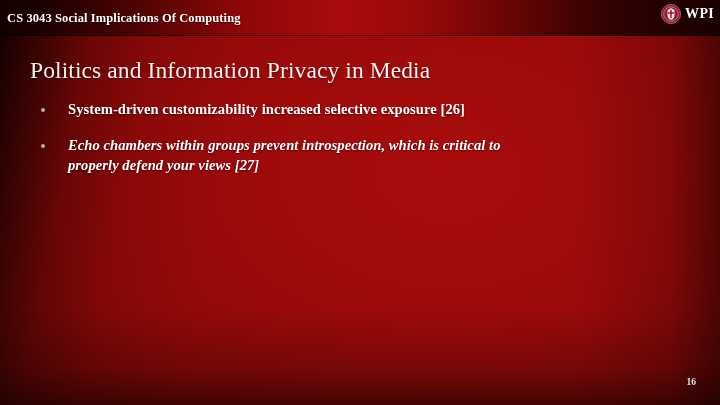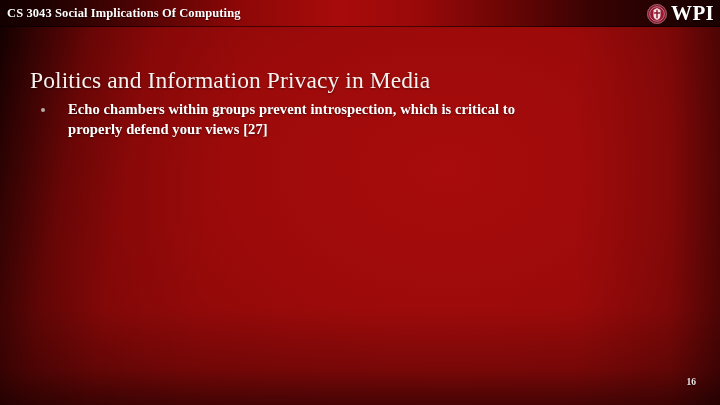--- a/index.html
+++ b/index.html
@@ -55,21 +55,21 @@
       rgba(20,1,1,0.18) 7%,
       rgba(0,0,0,0) 20%);
   }
 
   
   #header-bar {
     position: absolute;
     left: 0;
     top: 0;
     width: 720px;
-    height: 27px;
+    height: 36px;
     background: linear-gradient(to right,
       #140000 0%,
       #1d0101 6%,
       #4a0303 18%,
       #8d0707 33%,
       #a80b0b 47%,
       #9a0909 58%,
       #6c0505 70%,
       #3a0202 82%,
       #230101 92%,
@@ -98,32 +98,32 @@
     right: 6px;
     top: 0;
     height: 27px;
     display: flex;
     align-items: center;
     gap: 4px;
   }
   #wpi-seal { display: block; }
   #wpi-wordmark {
     color: #ffffff;
-    font-size: 21px;
+    font-size: 14px;
     font-weight: bold;
     letter-spacing: 0.3px;
     line-height: 1;
     text-shadow: 0 1px 1px rgba(0,0,0,0.7);
   }
 
   
   #slide-title {
     position: absolute;
     left: 30px;
-    top: 51px;
+    top: 41px;
     width: 640px;
     color: #f7f2ef;
     font-size: 23.5px;
     font-weight: normal;
     letter-spacing: 0.1px;
     line-height: 1.12;
     text-shadow: 0 1px 2px rgba(0,0,0,0.45);
   }
 
   
@@ -132,21 +132,21 @@
     left: 38px;
     top: 100px;
     width: 500px;
   }
   .bullet-row {
     position: relative;
     display: block;
     padding-left: 30px;
     margin-bottom: 16px;
   }
-  .bullet-row:last-child { margin-bottom: 4px; }
+  .bullet-row:last-child { margin-bottom: 4px; font-style: italic; }
   .bullet-dot {
     position: absolute;
     left: 3px;
     top: 8px;
     width: 4px;
     height: 4px;
     border-radius: 50%;
     background: #b9ada3;
   }
   .bullet-text {
@@ -198,20 +198,24 @@
       </span>
       <span id="wpi-wordmark">WPI</span>
     </div>
   </div>
 
   <h1 id="slide-title">Politics and Information Privacy in Media</h1>
 
   <div id="body">
 
 
+    <div class="bullet-row">
+      <span class="bullet-dot"></span>
+      <span class="bullet-text">System-driven customizability increased selective exposure [26]</span>
+    </div>
 
     <div class="bullet-row">
       <span class="bullet-dot"></span>
       <span class="bullet-text">Echo chambers within groups prevent introspection, which is critical to properly defend your views [27]</span>
     </div>
 
   </div>
 
   <div id="page-number">16</div>
 

